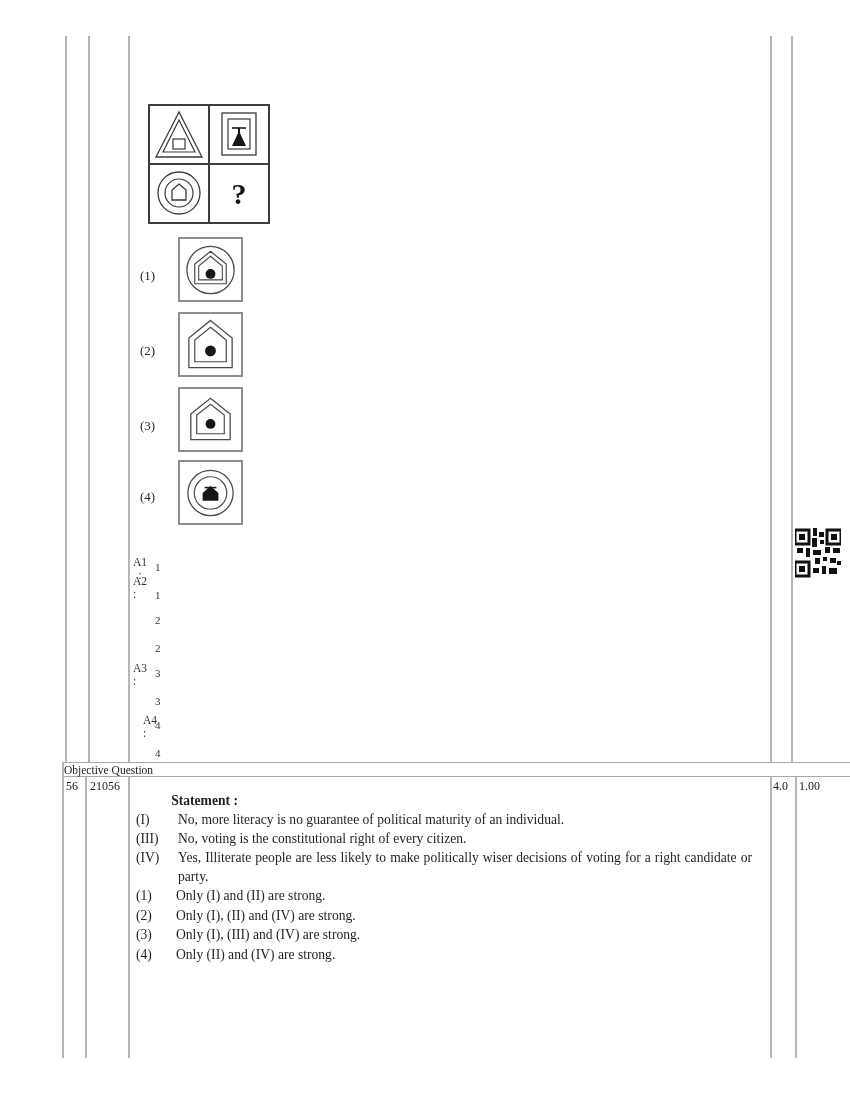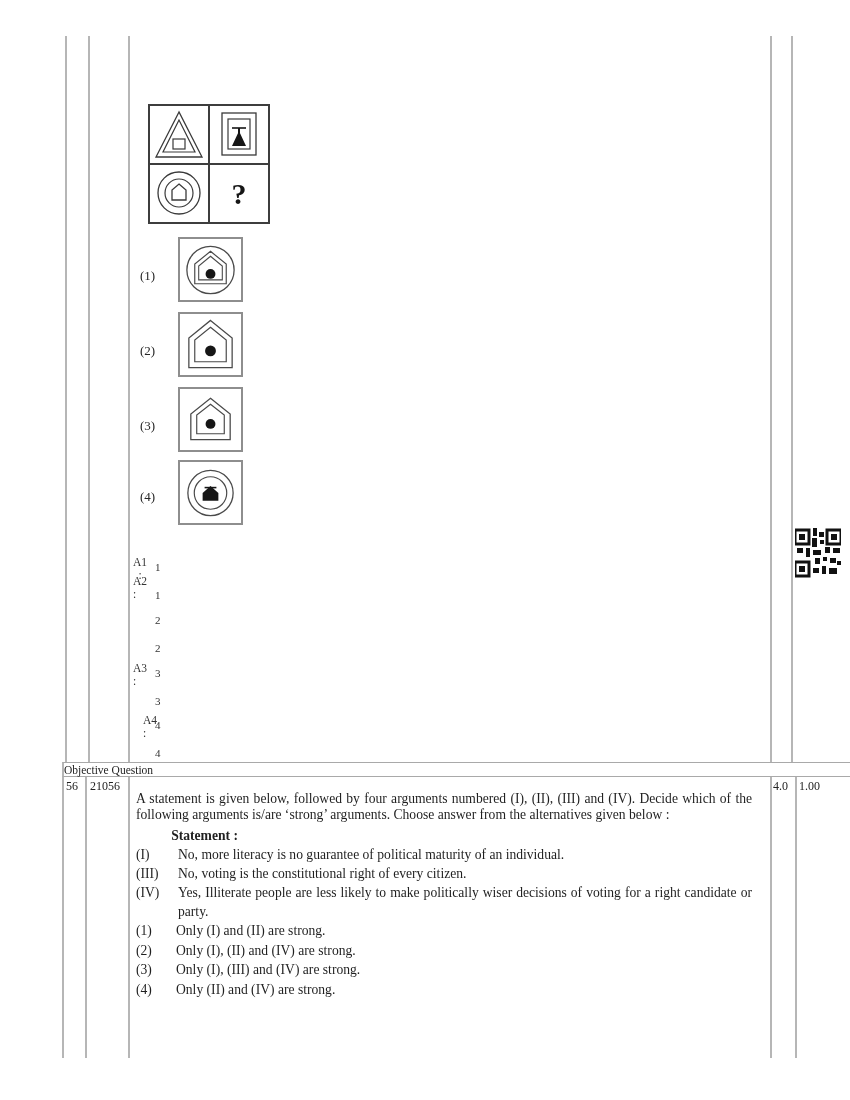--- a/index.html
+++ b/index.html
@@ -174,21 +174,20 @@
   <div class="vline" style="left:128px;top:777px;height:281px;"></div>
   <div class="vline" style="left:770px;top:777px;height:281px;"></div>
   <div class="vline" style="left:795px;top:777px;height:281px;"></div>
 
   <div class="cell-txt" style="left:66px;top:779px;">56</div>
   <div class="cell-txt" style="left:90px;top:779px;">21056</div>
   <div class="cell-txt" style="left:773px;top:779px;">4.0</div>
   <div class="cell-txt" style="left:799px;top:779px;">1.00</div>
 
   <div class="qbody">
-    <p class="intro">A statement is given below, followed by four arguments numbered (I), (II), (III) and (IV).  Decide which of the following arguments is/are ‘strong’ arguments.  Choose answer from the alternatives given below :</p>
 
     <div class="row">
       <div class="lbl">Statement :</div>
     </div>
 
     <div class="row">
       <div style="flex:1;">
         <div class="row">
           <div class="argnum">(I)</div>
           <div class="argtxt">No, more literacy is no guarantee of political maturity of an individual.</div>

